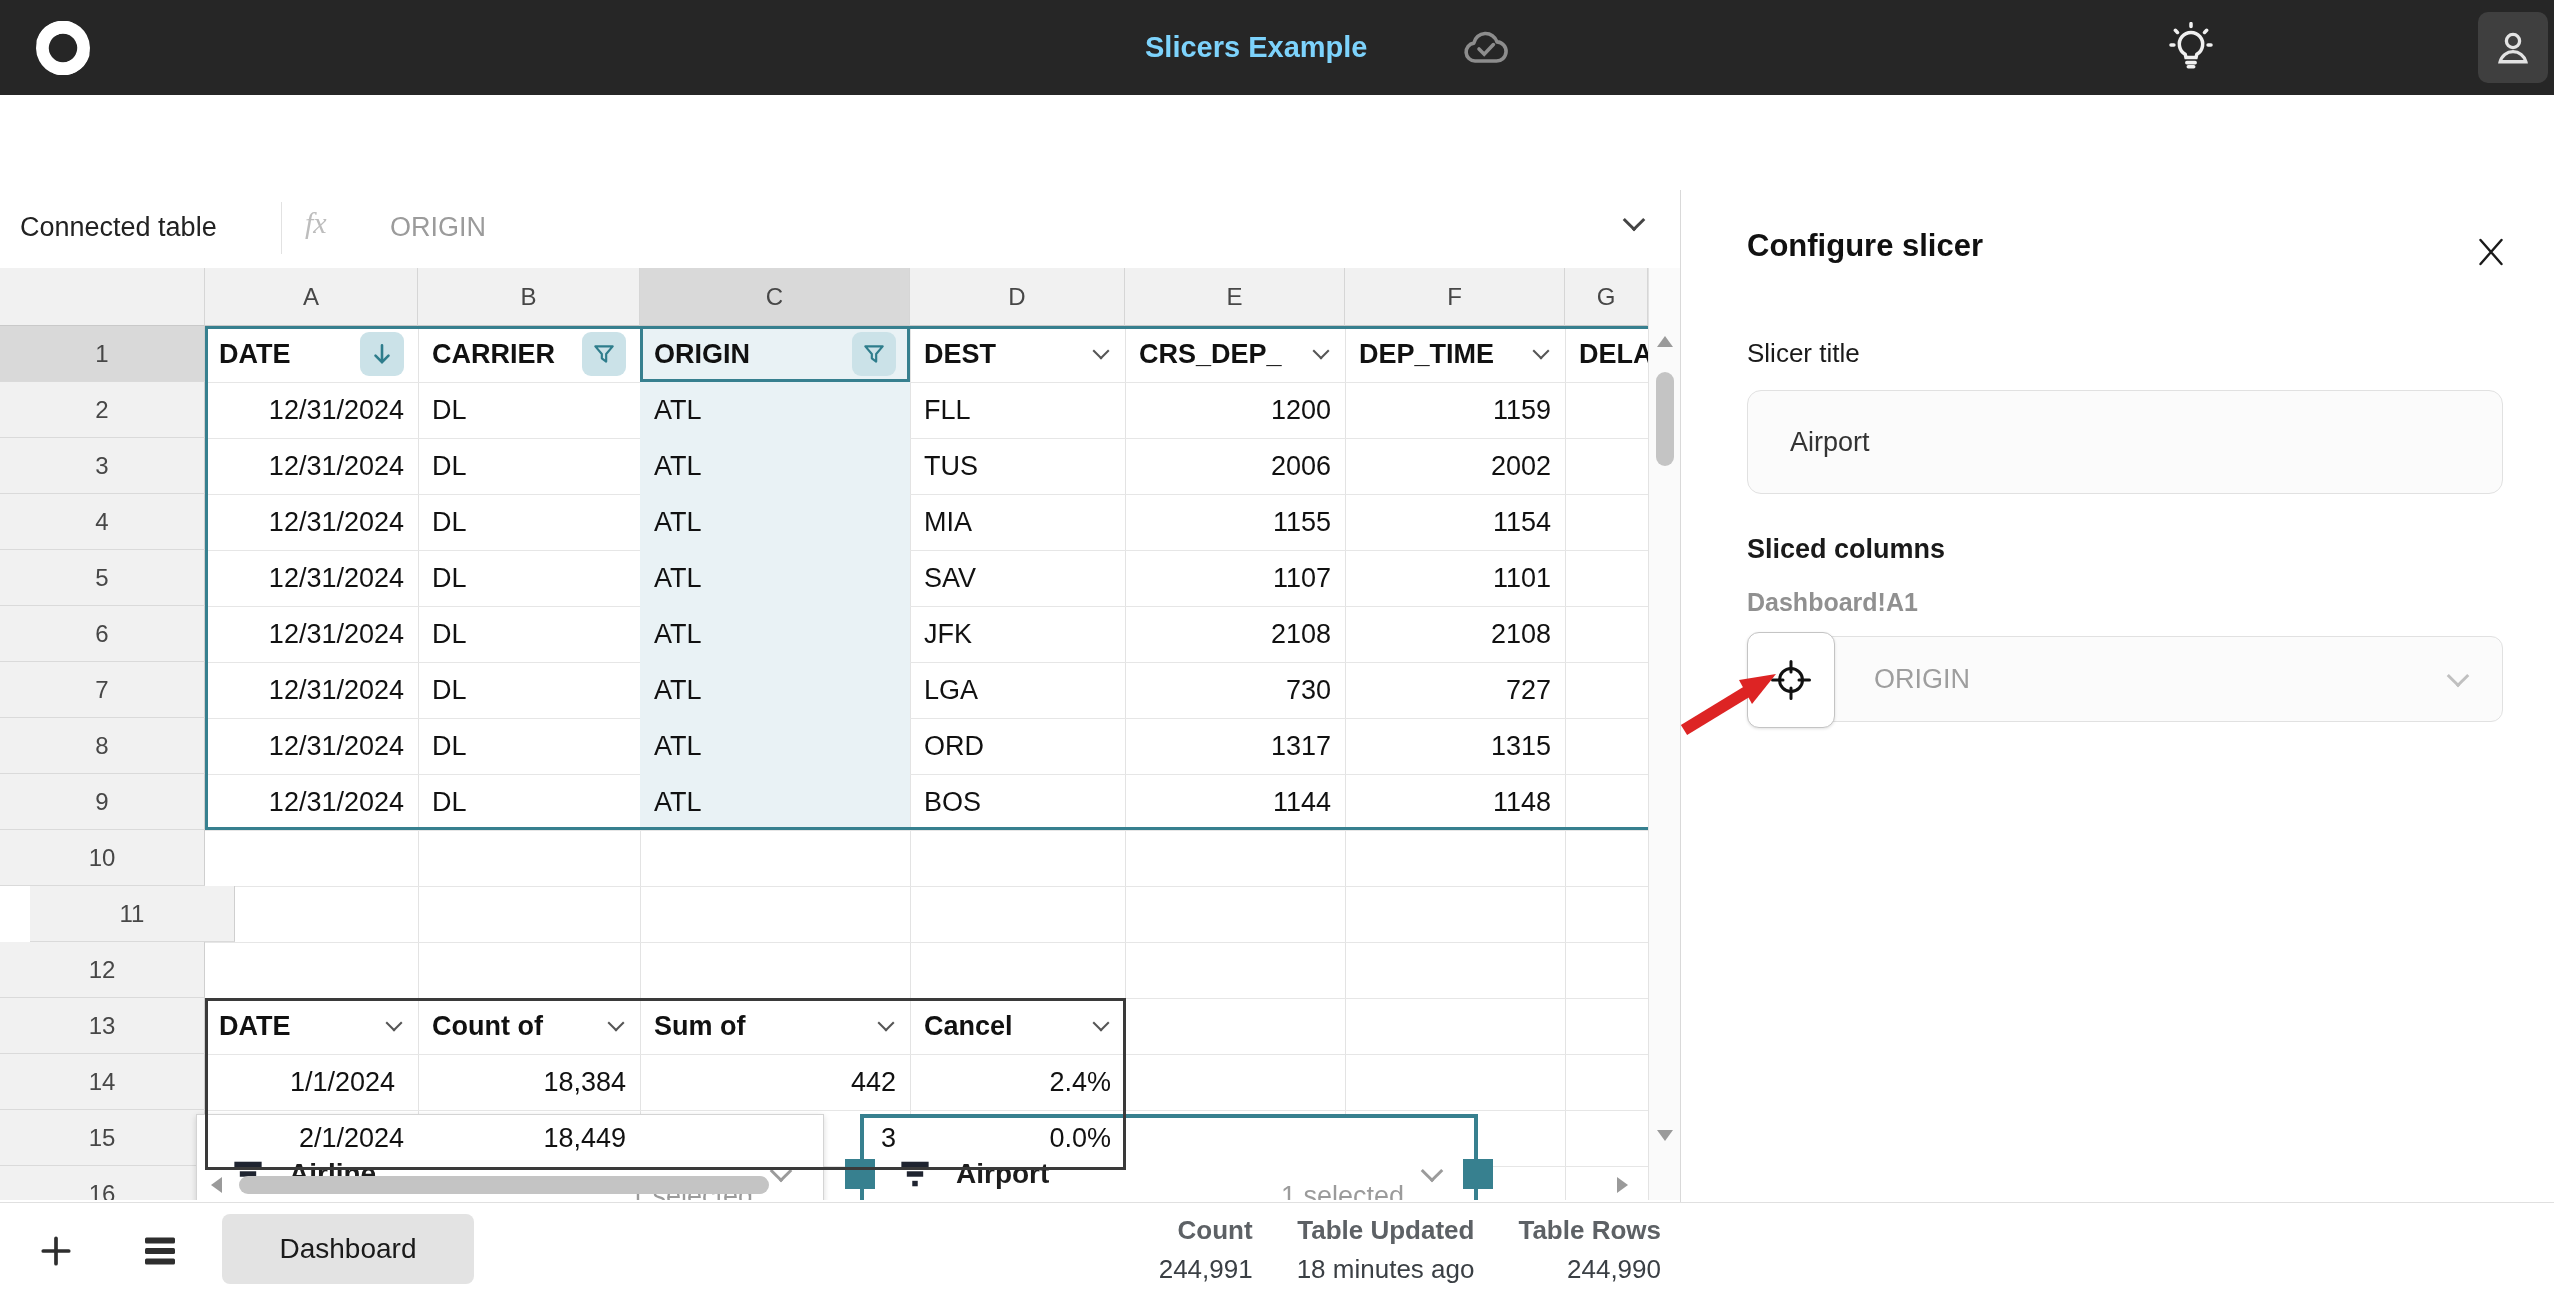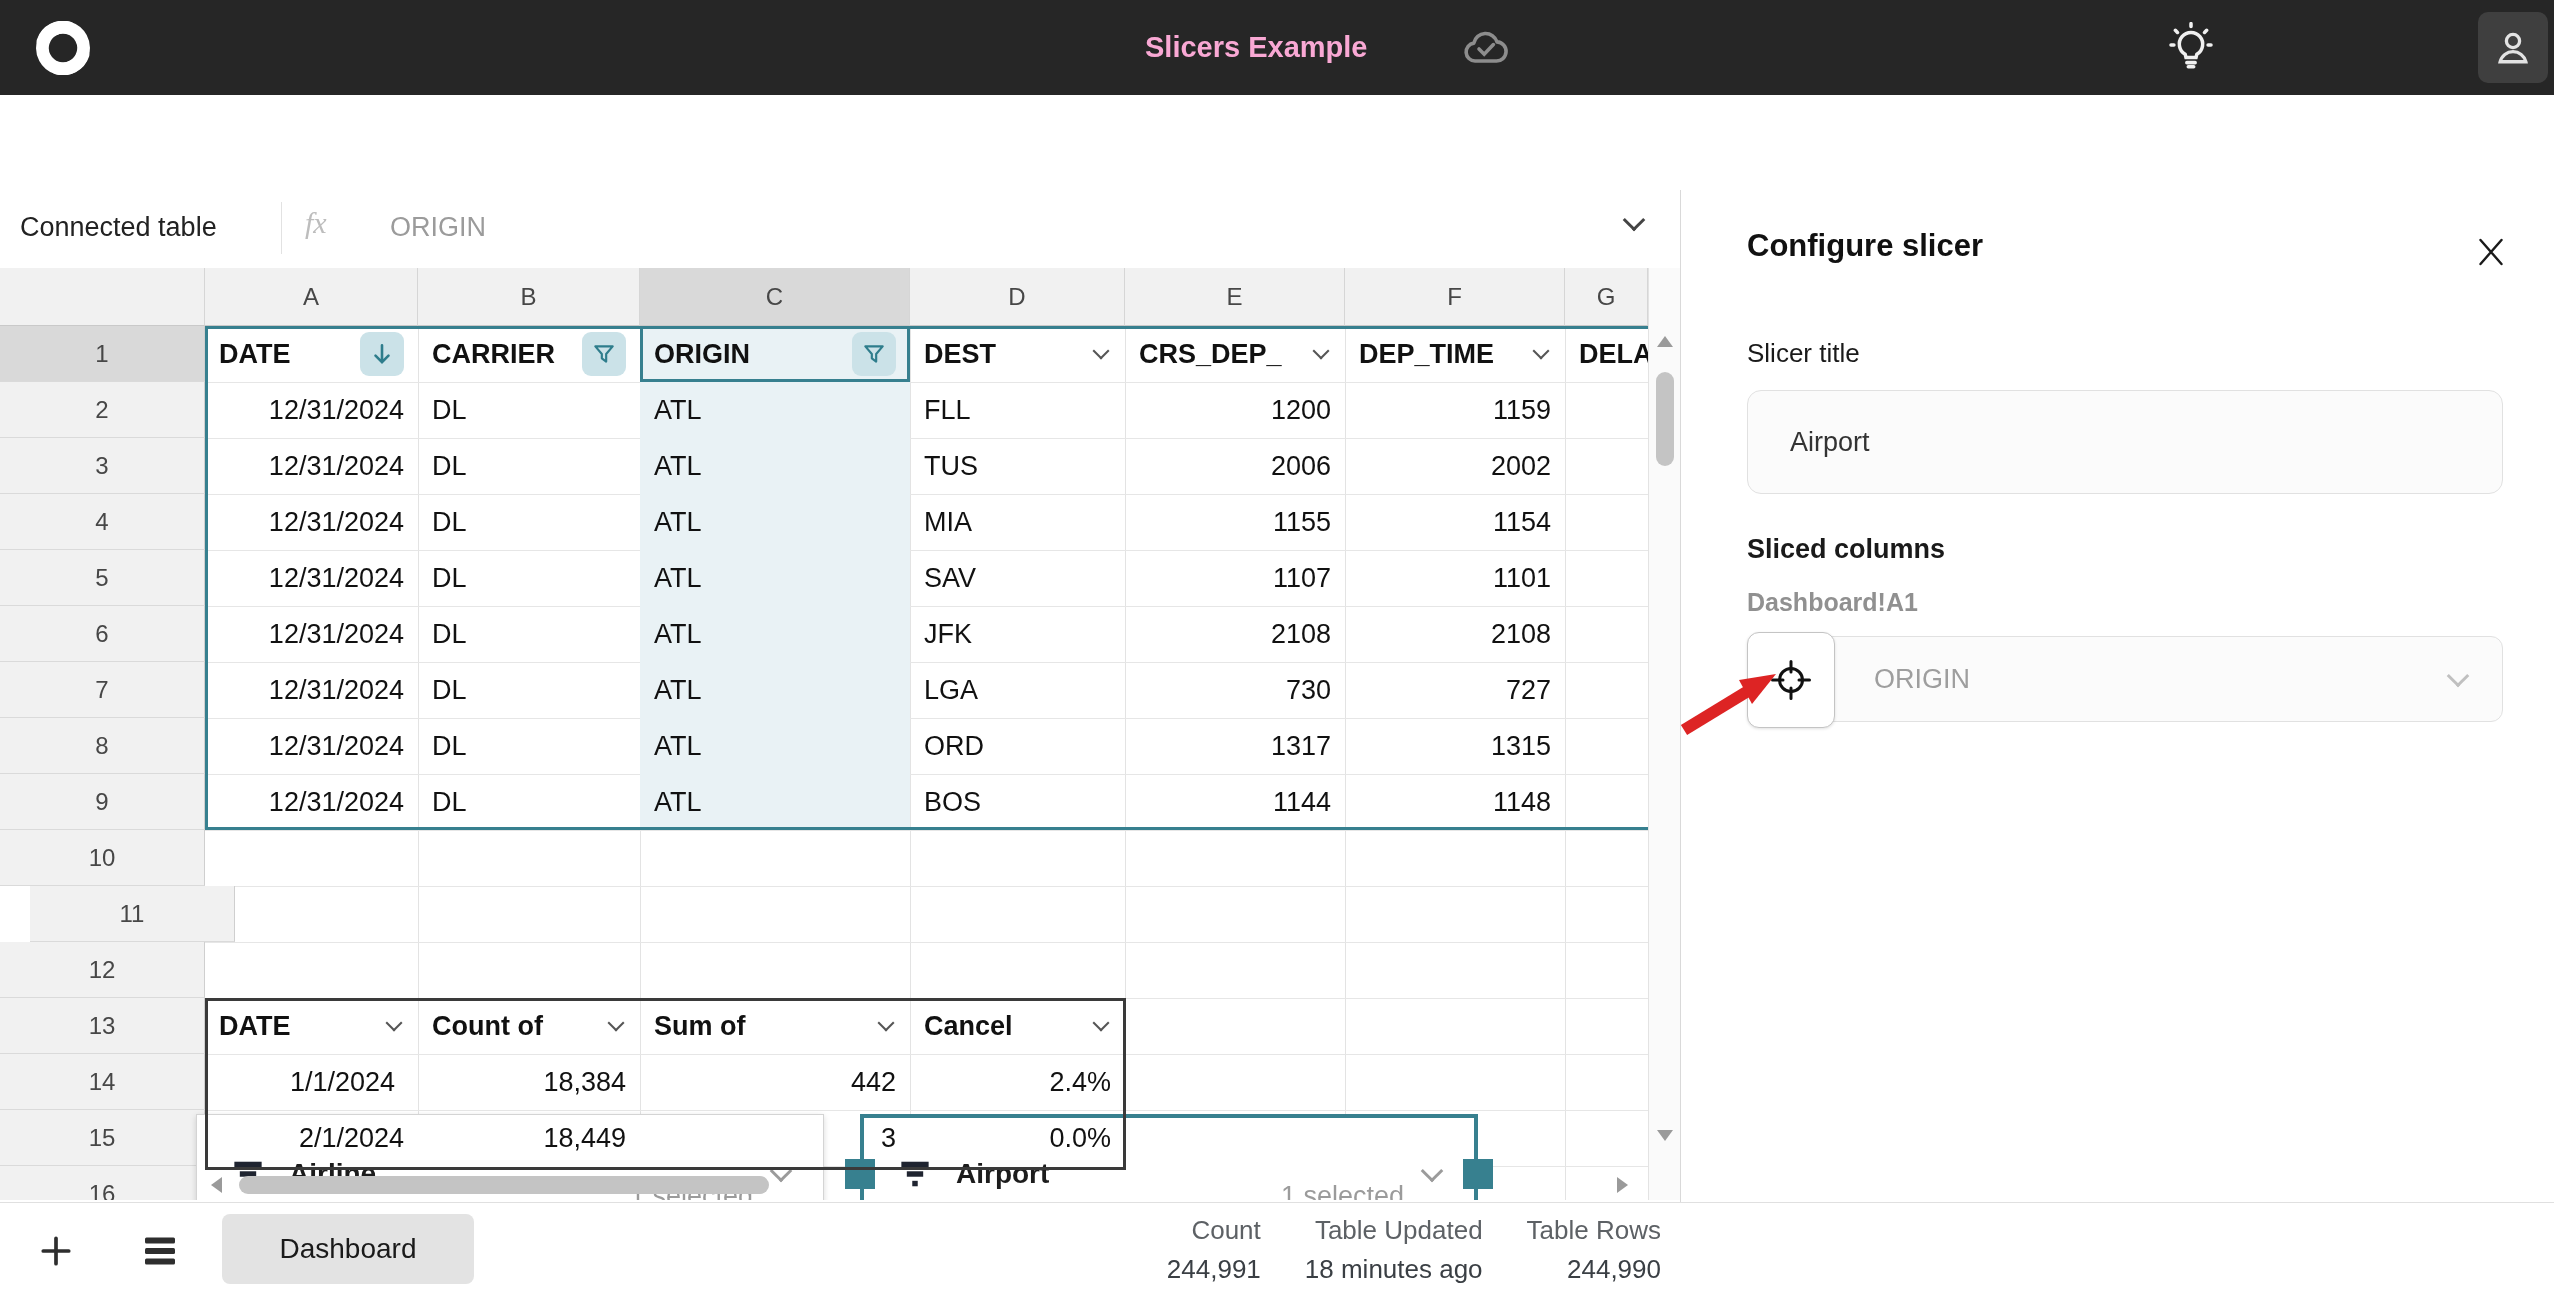--- a/index.html
+++ b/index.html
@@ -3,21 +3,21 @@
 <meta charset="utf-8">
 <style>
   html,body{margin:0;padding:0;background:#ffffff;}
   body{width:2554px;height:1296px;position:relative;overflow:hidden;
        font-family:"Liberation Sans","DejaVu Sans",sans-serif;color:#1c1c1c;}
   .abs{position:absolute;}
   .flex{display:flex;align-items:center;}
   
   .topbar{left:0;top:0;width:2554px;height:95px;background:#262626;display:flex;align-items:center;}
   .menu-item{color:#f2f2f2;font-size:28px;font-weight:600;padding:0 26px;cursor:default;}
-  .doc-title{color:#f9a8d4;font-size:29px;font-weight:700;}
+  .doc-title{color:#7dd3fc;font-size:29px;font-weight:700;}
   .share-btn{left:2232px;top:12px;width:232px;height:71px;border-radius:10px;
     background:linear-gradient(90deg,#3e7ed8,#2fb0c4);display:flex;align-items:center;justify-content:center;gap:14px;
     color:#fff;font-size:29px;font-weight:700;}
   .avatar-btn{left:2478px;top:12px;width:70px;height:71px;border-radius:10px;background:#3f3f3f;
     display:flex;align-items:center;justify-content:center;}
   
   .toolbar{left:0;top:95px;width:2554px;height:95px;background:#ffffff;border-bottom:1px solid #e0e0e0;}
   .tb{position:absolute;top:107px;height:70px;display:flex;align-items:center;justify-content:center;color:#2e2e2e;}
   .tb-div{position:absolute;top:118px;width:1px;height:48px;background:#e2e2e2;}
   .glyph{font-size:30px;font-weight:600;color:#2b2b2b;}
@@ -57,21 +57,21 @@
   .tri{width:0;height:0;border-style:solid;}
   
   .panel{left:1680px;top:190px;width:874px;height:1106px;background:#fff;border-left:1px solid #d9d9d9;box-sizing:border-box;}
   .panel h1{position:absolute;left:66px;top:38px;margin:0;font-size:31px;font-weight:700;color:#111;}
   .plabel{position:absolute;left:66px;font-size:26px;color:#1a1a1a;}
   .pinput{position:absolute;left:66px;width:756px;box-sizing:border-box;background:#fbfbfb;border:1px solid #e1e1e1;
      border-radius:14px;display:flex;align-items:center;font-size:27px;color:#333;}
   
   .statusbar{left:0;top:1202px;width:2554px;height:94px;background:#fff;border-top:1px solid #e0e0e0;}
   .stat{text-align:right;}
-  .stat .lab{font-size:26px;color:#5d6165;margin-bottom:8px;}
+  .stat .lab{font-size:26px;color:#5d6165;margin-bottom:8px;font-weight:bold;}
   .stat .val{font-size:26px;color:#3a3f44;}
   svg{display:block;}
 </style>
 </head>
 <body>
 
 <div class="abs topbar">
   <div style="margin:0 22px 0 36px">
     <svg width="54" height="54" viewBox="-14 -14 28 28">
       <path d="M 3,-10.4 A 10.8,10.8 0 1 0 10.4,3.4" fill="none" stroke="#ffffff" stroke-width="6.6" stroke-linecap="round"></path>

